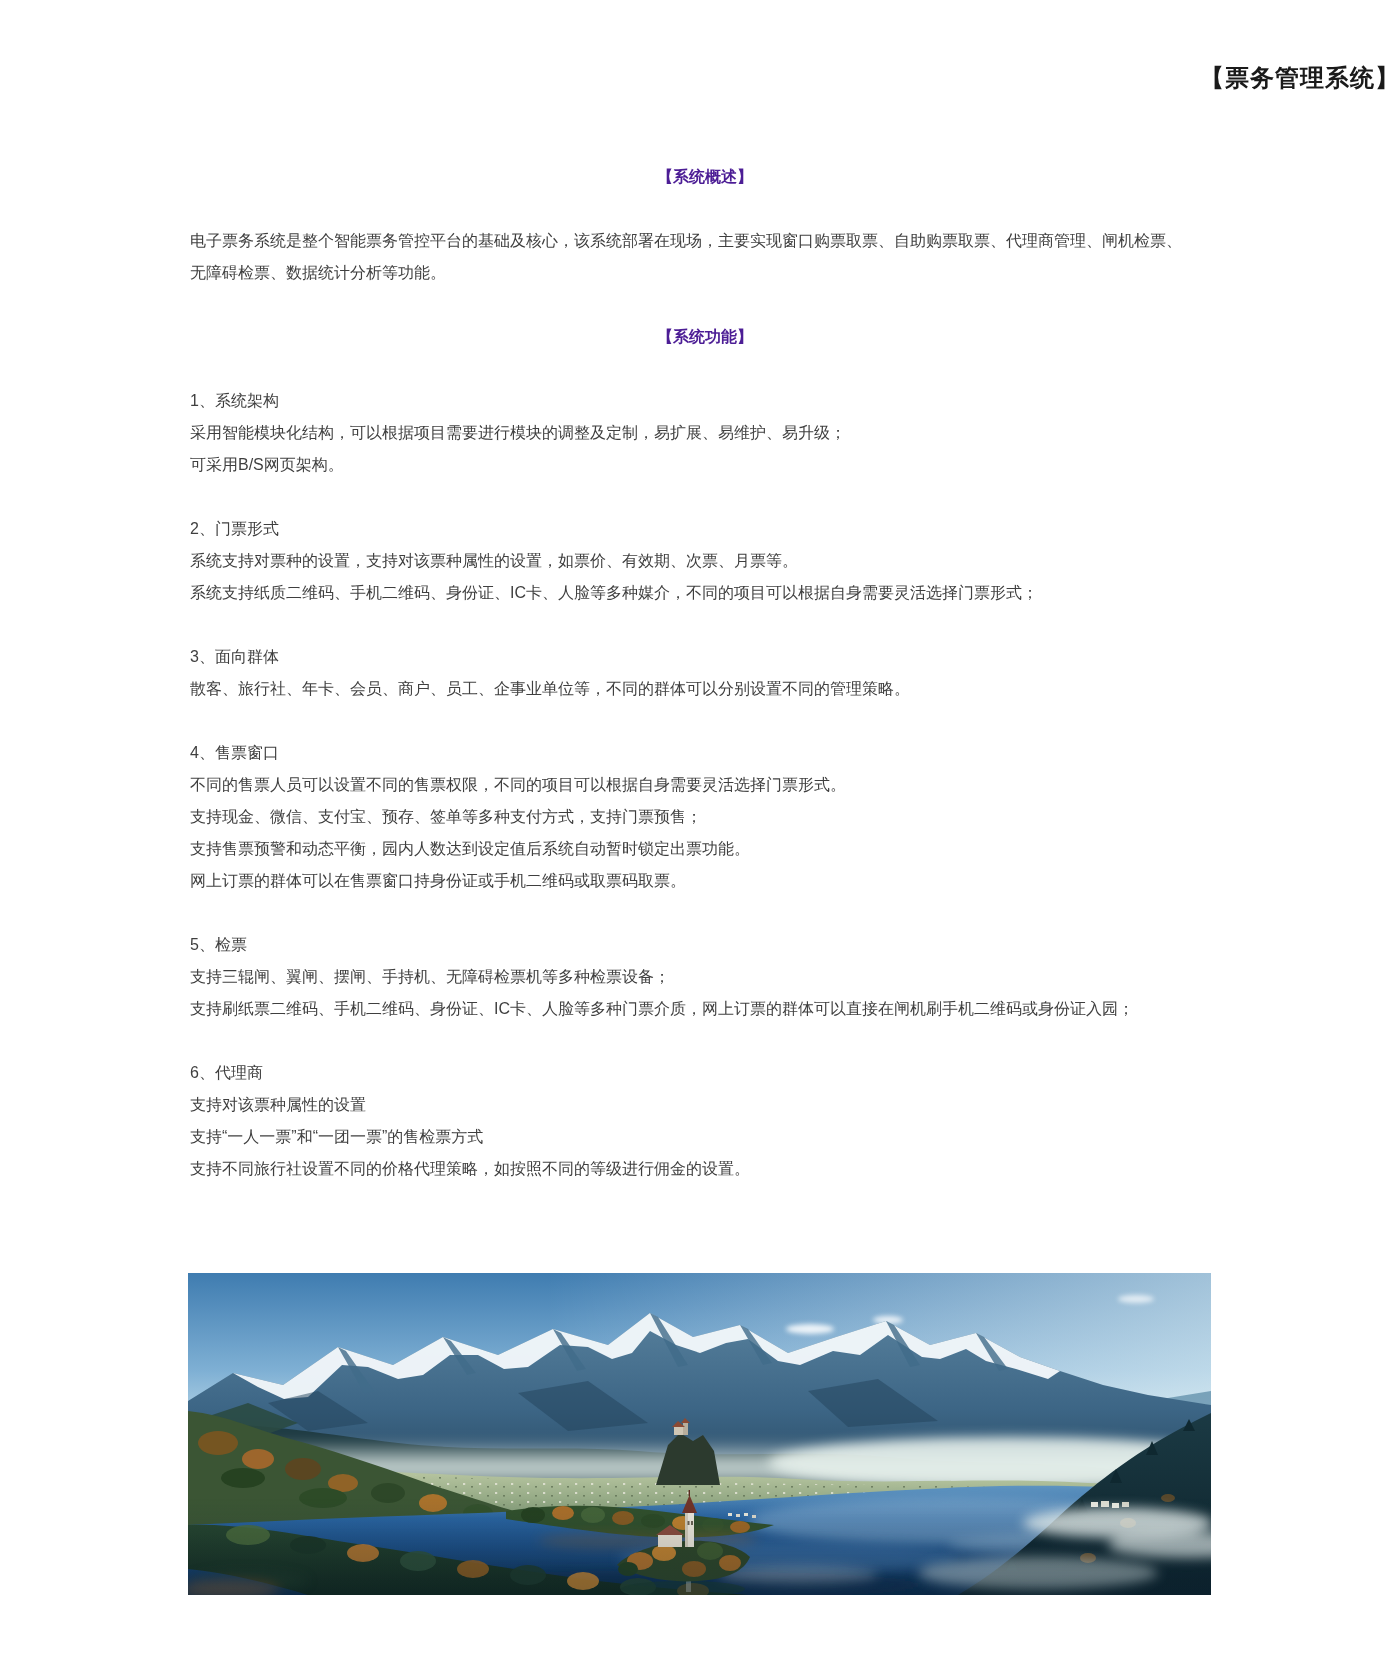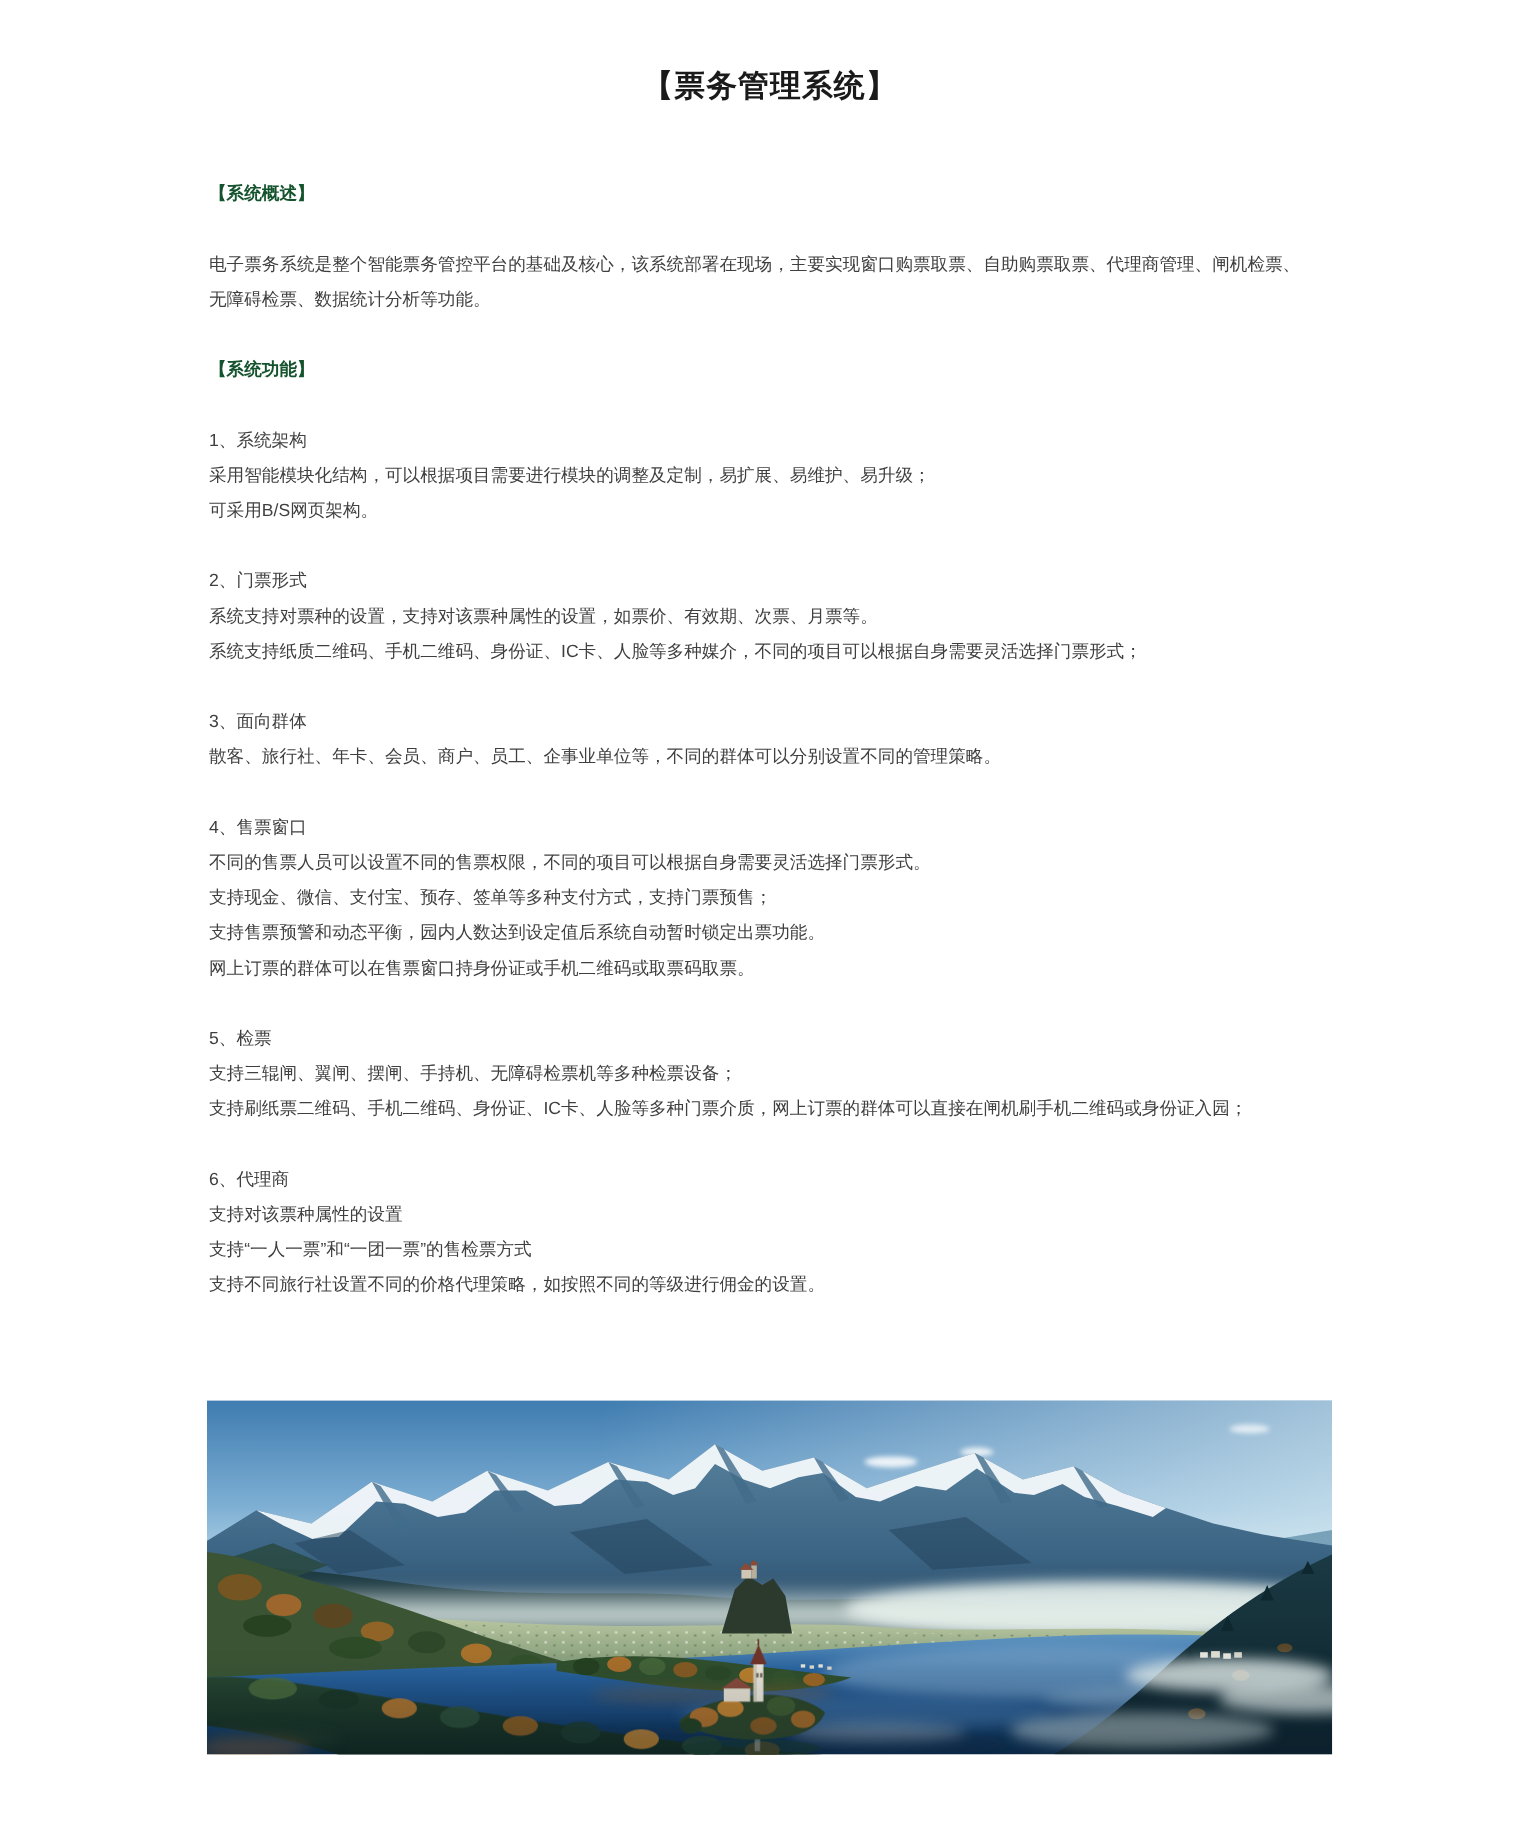--- a/index.html
+++ b/index.html
@@ -8,39 +8,40 @@
     width:1400px;
     min-height:1664px;
     background:#ffffff;
     font-family:"Liberation Sans","DejaVu Sans",sans-serif;
     color:#3f3f3f;
     box-sizing:border-box;
     padding-top:60px;
   }
   .doc-title{
     margin:0;
-    font-size:28px;
+    font-size:24px;
     line-height:36px;
     font-weight:bold;
     color:#1a1a1a;
-    text-align:center;
+    text-align:right;
     letter-spacing:1px;
   }
   .content{
     width:1030px;
     margin-left:190px;
     font-size:16px;
     line-height:32px;
   }
   .sec-heading{
     margin:65px 0 0 0;
     font-size:16px;
     line-height:32px;
     font-weight:bold;
-    color:#14532d;
+    color:#4c1d95;
+    text-align:center;
   }
   .sec-heading.features{margin-top:32px;}
   .para{margin-top:32px;}
   .line{line-height:32px;white-space:nowrap;}
   .group{margin-top:32px;}
   .group-title{line-height:32px;}
   .photo-wrap{
     margin:88px 0 0 188px;
     width:1023px;
     height:322px;

